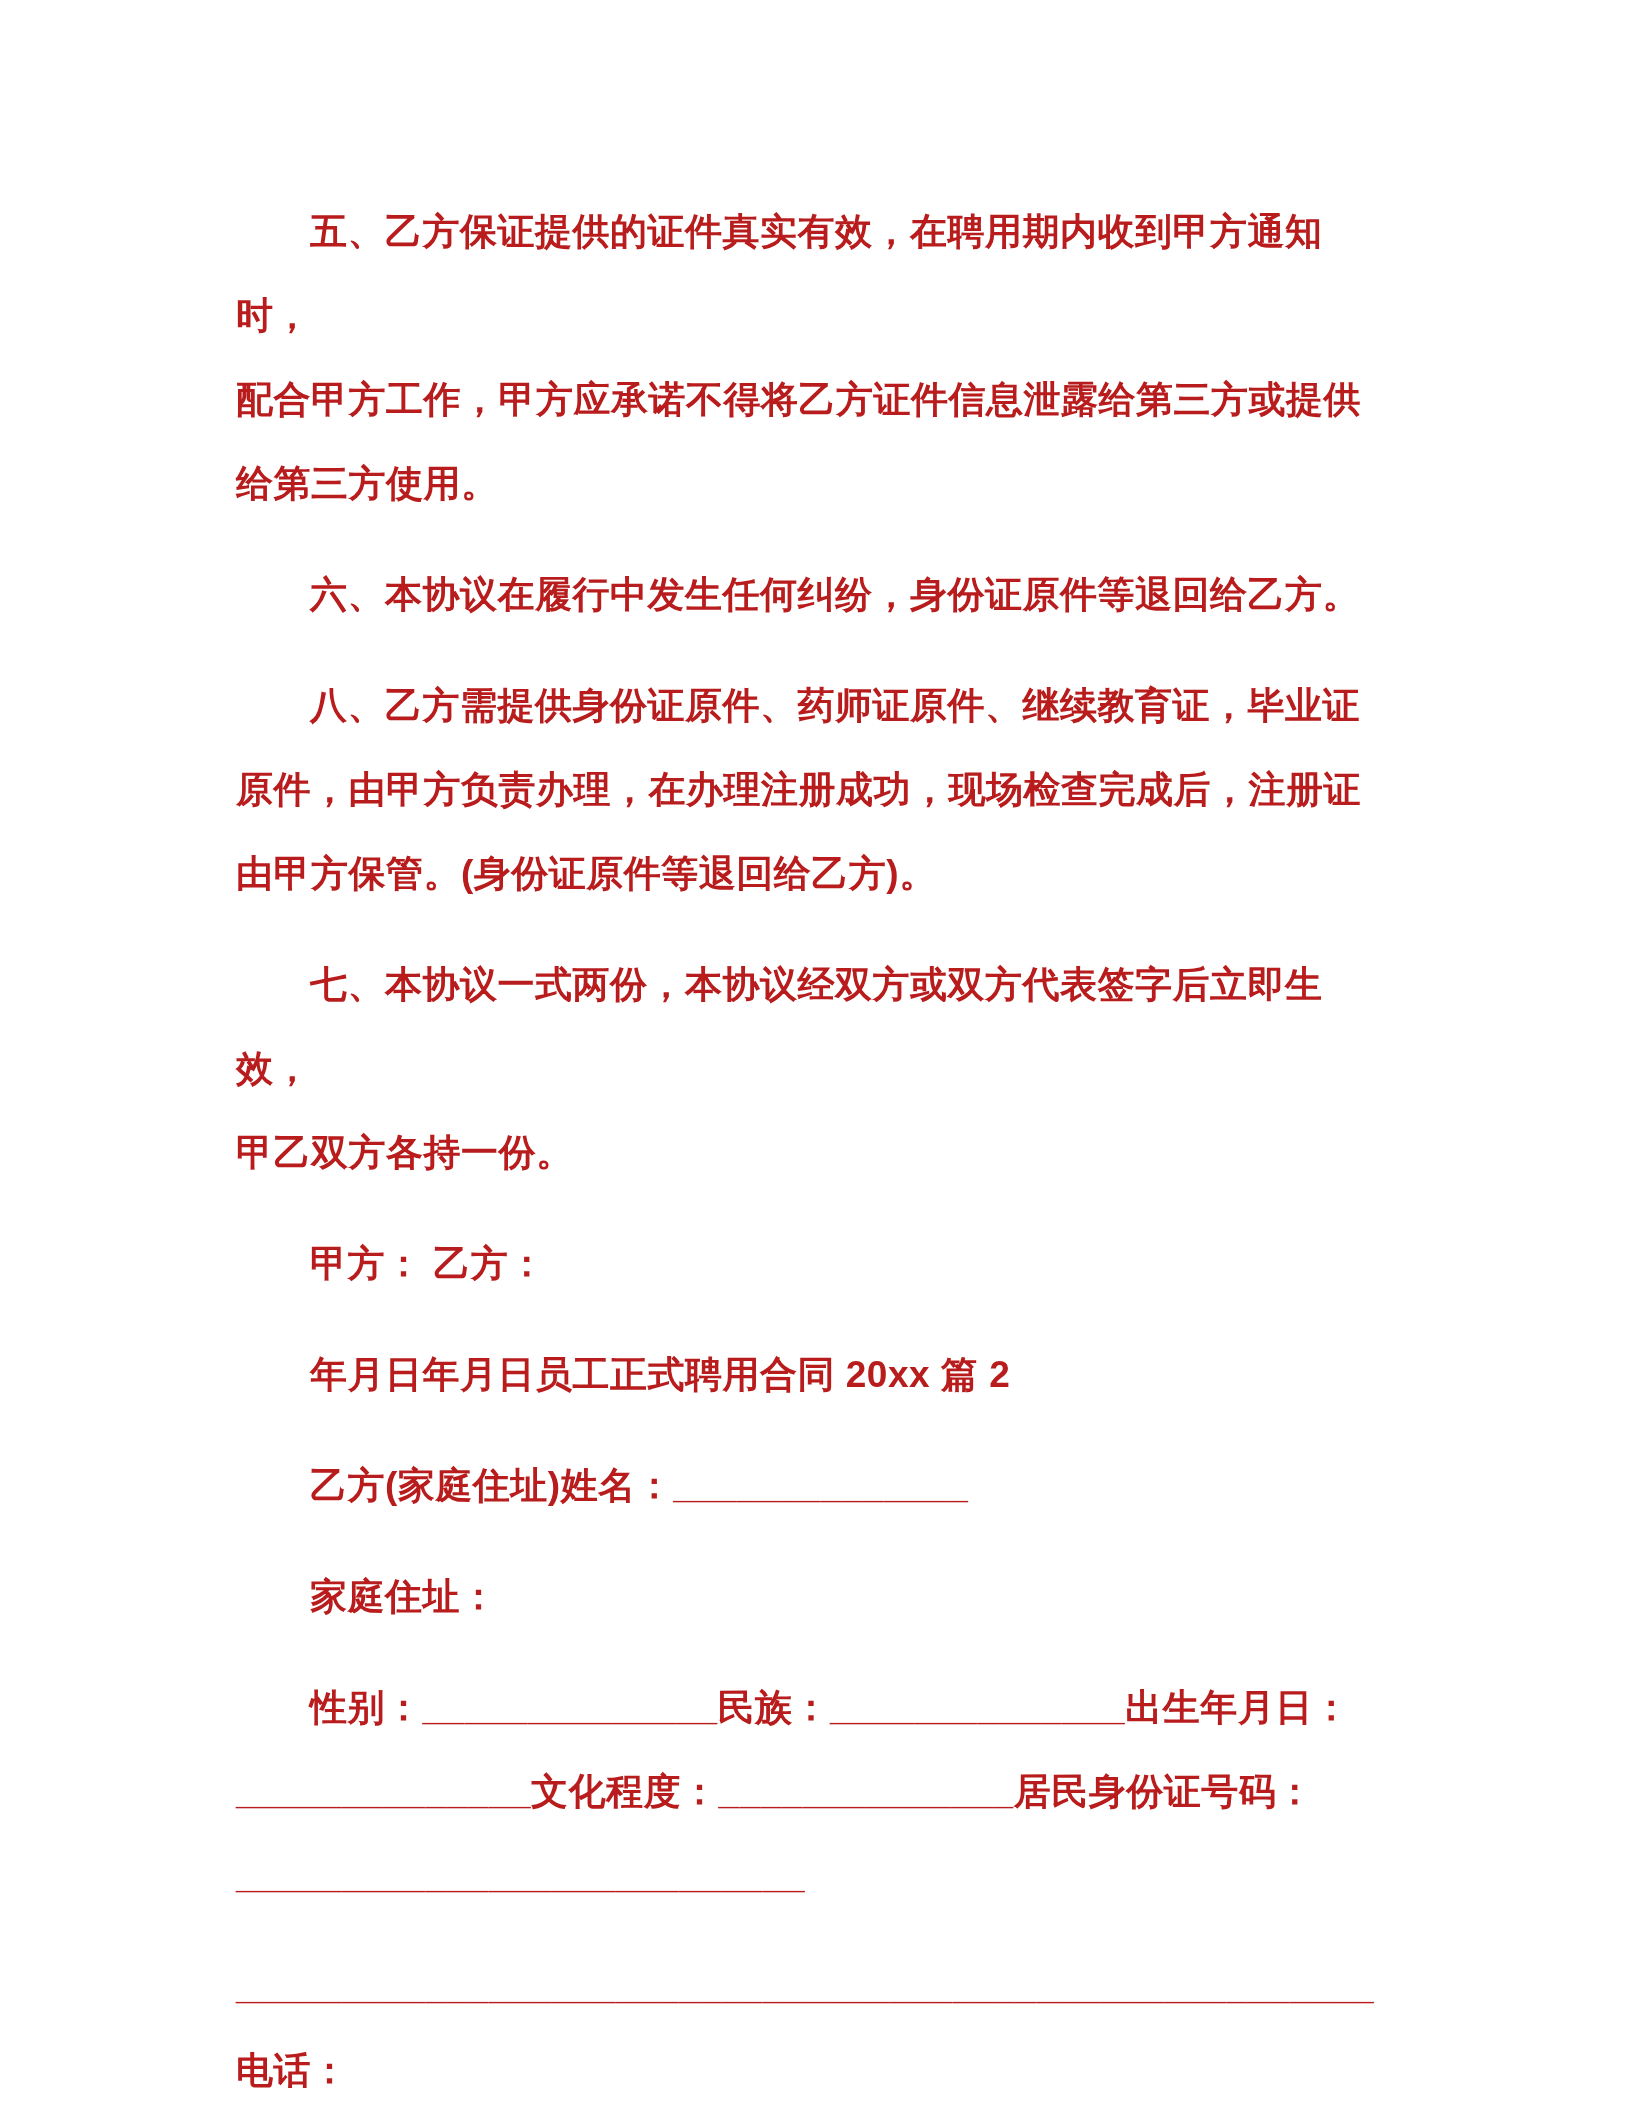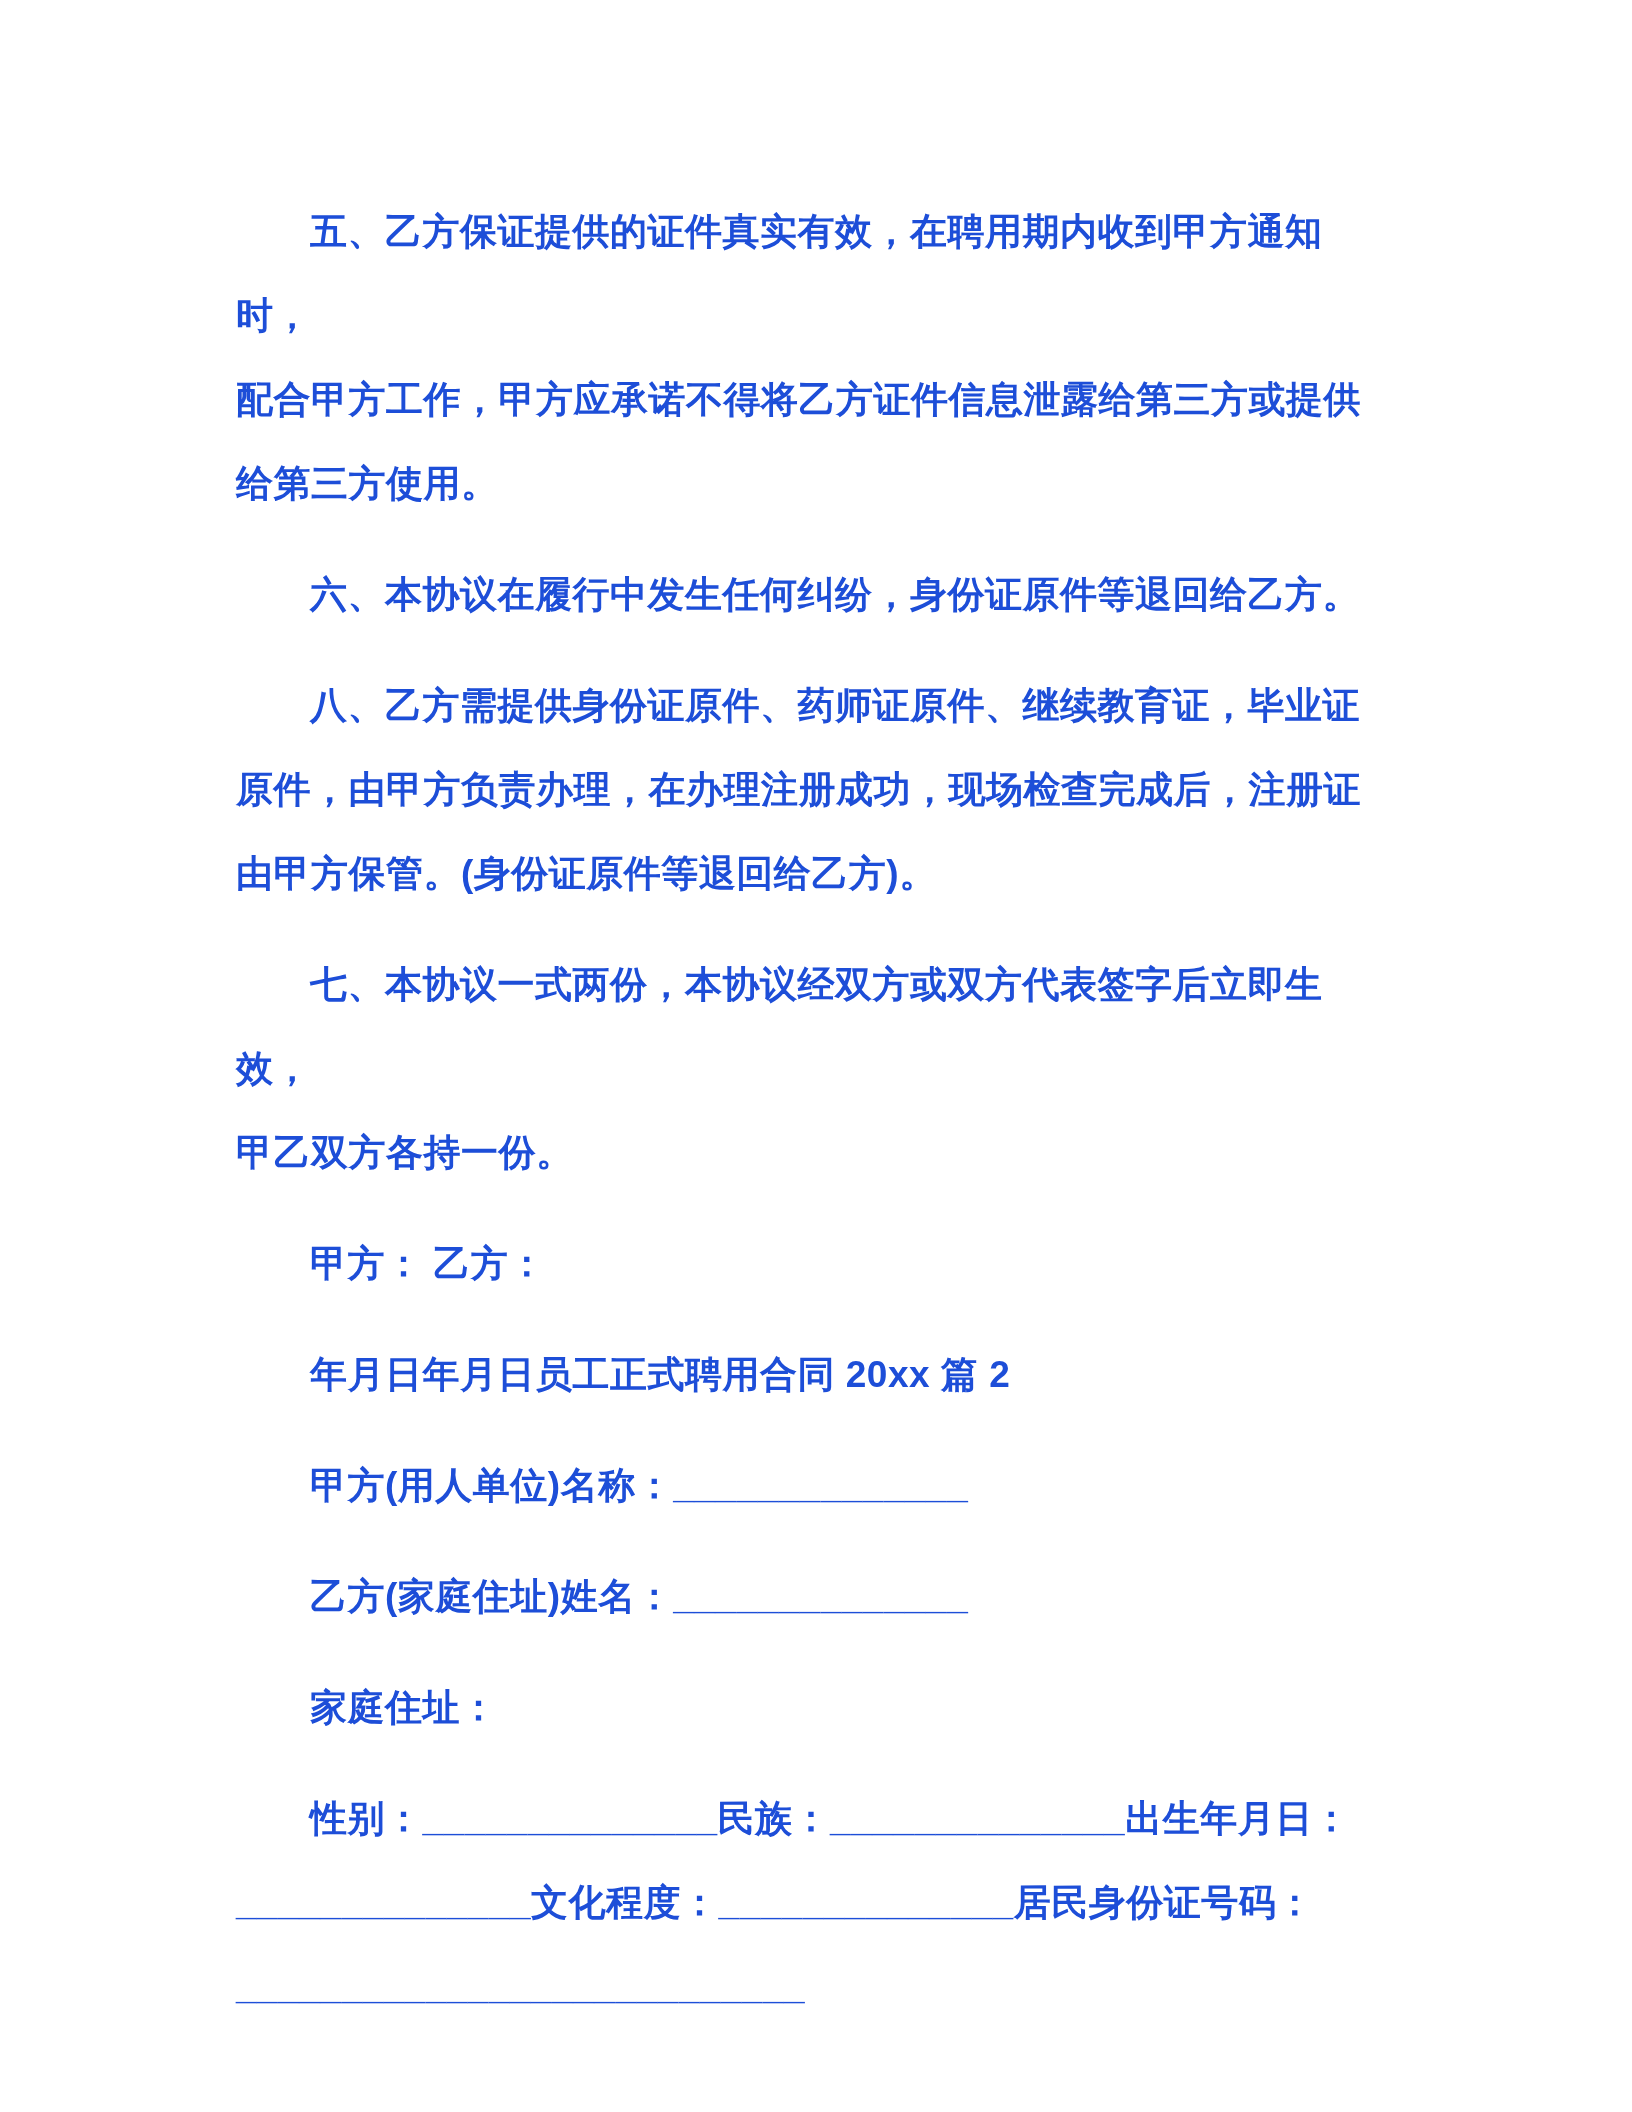--- a/index.html
+++ b/index.html
@@ -18,21 +18,21 @@
   }
   .content {
     box-sizing: border-box;
     padding: 190px 240px 0 236px;
     width: 100%;
   }
   p.para {
     margin: 0 0 27px 0;
     font-size: 37px;
     font-weight: 700;
-    color: #1d4ed8;
+    color: #b91c1c;
     line-height: 84px;
     white-space: pre-line;
     letter-spacing: 0.5px;
     word-break: break-all;
   }
   p.para.indent {
     text-indent: 2em;
   }
 </style>
 </head>
@@ -44,21 +44,20 @@
 配合甲方工作，甲方应承诺不得将乙方证件信息泄露给第三方或提供
 给第三方使用。</p>
       <p class="para indent">六、本协议在履行中发生任何纠纷，身份证原件等退回给乙方。</p>
       <p class="para indent">八、乙方需提供身份证原件、药师证原件、继续教育证，毕业证
 原件，由甲方负责办理，在办理注册成功，现场检查完成后，注册证
 由甲方保管。(身份证原件等退回给乙方)。</p>
       <p class="para indent">七、本协议一式两份，本协议经双方或双方代表签字后立即生效，
 甲乙双方各持一份。</p>
       <p class="para indent">甲方： 乙方：</p>
       <p class="para indent">年月日年月日员工正式聘用合同 20xx 篇 2</p>
-      <p class="para indent">甲方(用人单位)名称：______________</p>
       <p class="para indent">乙方(家庭住址)姓名：______________</p>
       <p class="para indent">家庭住址：</p>
       <p class="para indent">性别：______________民族：______________出生年月日：
 ______________文化程度：______________居民身份证号码：
 ___________________________</p>
       <p class="para">______________________________________________________电话：</p>
     </div>
 </div>
 
 </body></html>

